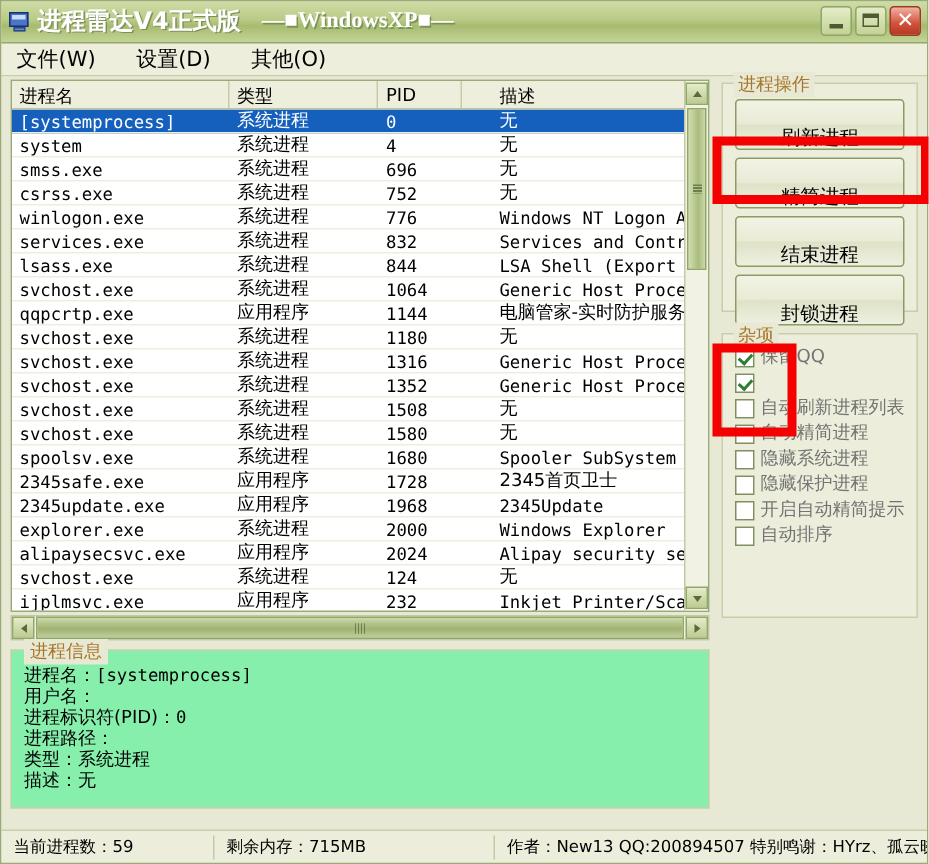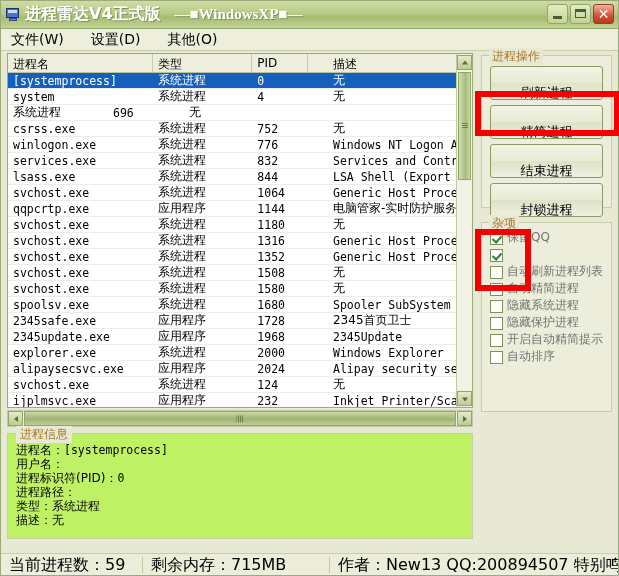--- a/index.html
+++ b/index.html
@@ -321,21 +321,21 @@
     transform: translate(-50%,-50%);
     width: 7px; height: 7px;
     background: repeating-linear-gradient(to right, #6d7f4b 0 1px, transparent 1px 2px);
   }
 
   
   #info-group {
     width: 466px;
     margin-top: 6px;
     border: 1px solid #c9cda9;
-    background: #bef264;
+    background: #86efac;
     box-sizing: border-box;
     position: relative;
     height: 106px;
     padding: 9px 8px 4px 8px;
   }
   #info-legend {
     position: absolute;
     top: -8px; left: 8px;
     background: #e8e9d4;
     padding: 0 4px;
@@ -440,21 +440,21 @@
     height: 22px;
     min-height: 22px;
     background: #eceedb;
     border-top: 1px solid #c9cda9;
     display: flex;
     align-items: center;
     box-sizing: border-box;
     overflow: hidden;
   }
   .status-cell {
-    font-size: 16px;
+    font-size: 11px;
     color: #000;
     padding: 0 8px;
     white-space: nowrap;
     border-right: 1px solid #c3c9a5;
     height: 16px;
     line-height: 16px;
     font-family: "DejaVu Sans", sans-serif;
     overflow: hidden;
   }
   .status-cell:last-child { border-right: none; }
@@ -522,20 +522,21 @@
               <div class="cell c-pid">0</div>
               <div class="cell c-desc cn">无</div>
             </div>
             <div class="row">
               <div class="cell c-name">system</div>
               <div class="cell c-type cn">系统进程</div>
               <div class="cell c-pid">4</div>
               <div class="cell c-desc cn">无</div>
             </div>
             <div class="row">
+              <div class="cell c-name">smss.exe</div>
               <div class="cell c-type cn">系统进程</div>
               <div class="cell c-pid">696</div>
               <div class="cell c-desc cn">无</div>
             </div>
             <div class="row">
               <div class="cell c-name">csrss.exe</div>
               <div class="cell c-type cn">系统进程</div>
               <div class="cell c-pid">752</div>
               <div class="cell c-desc cn">无</div>
             </div>

